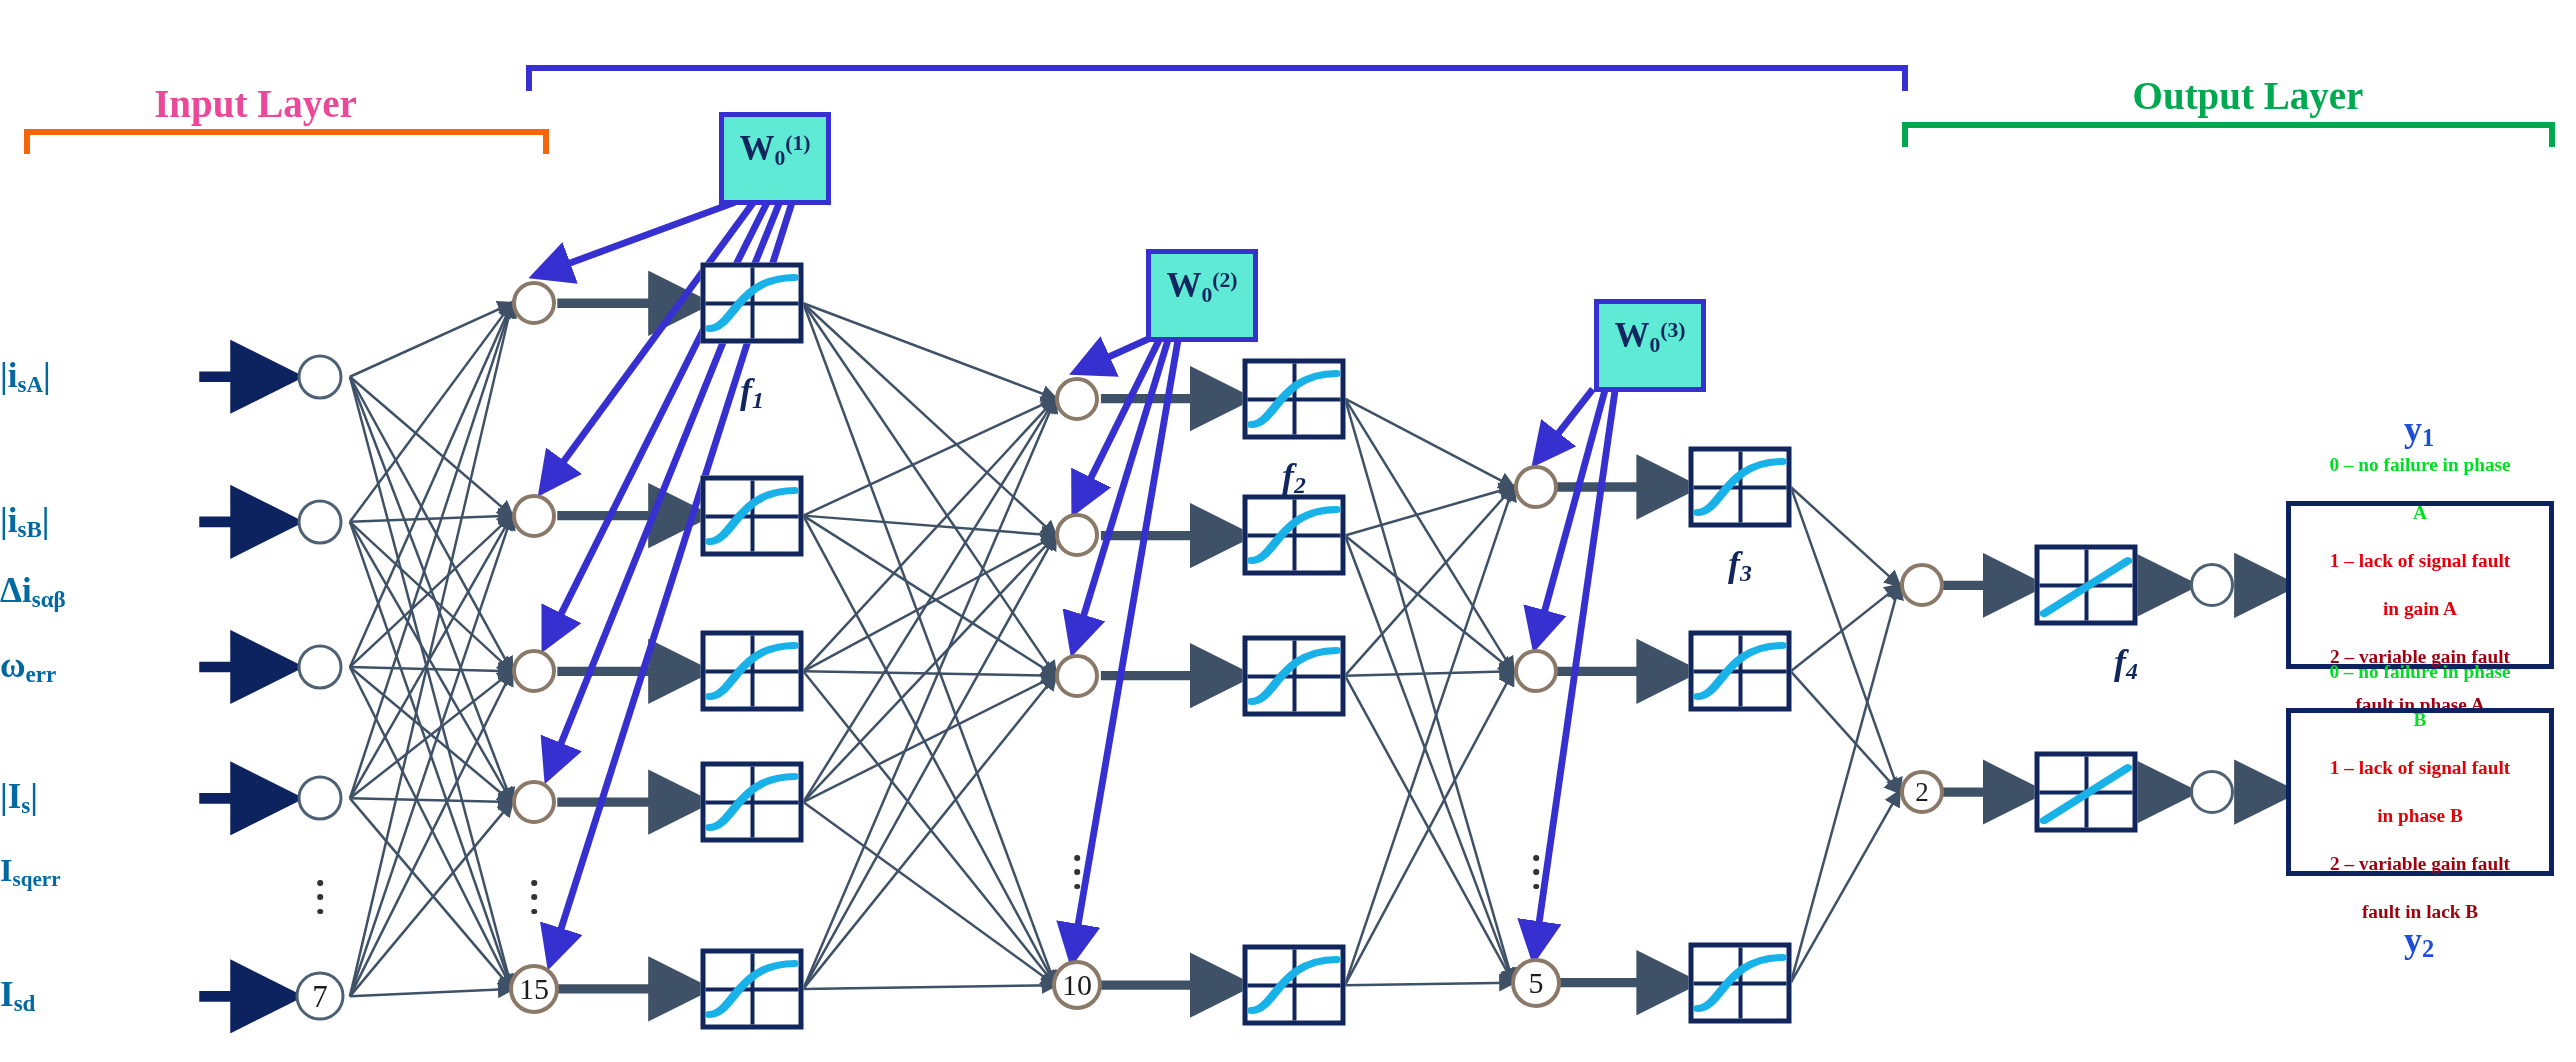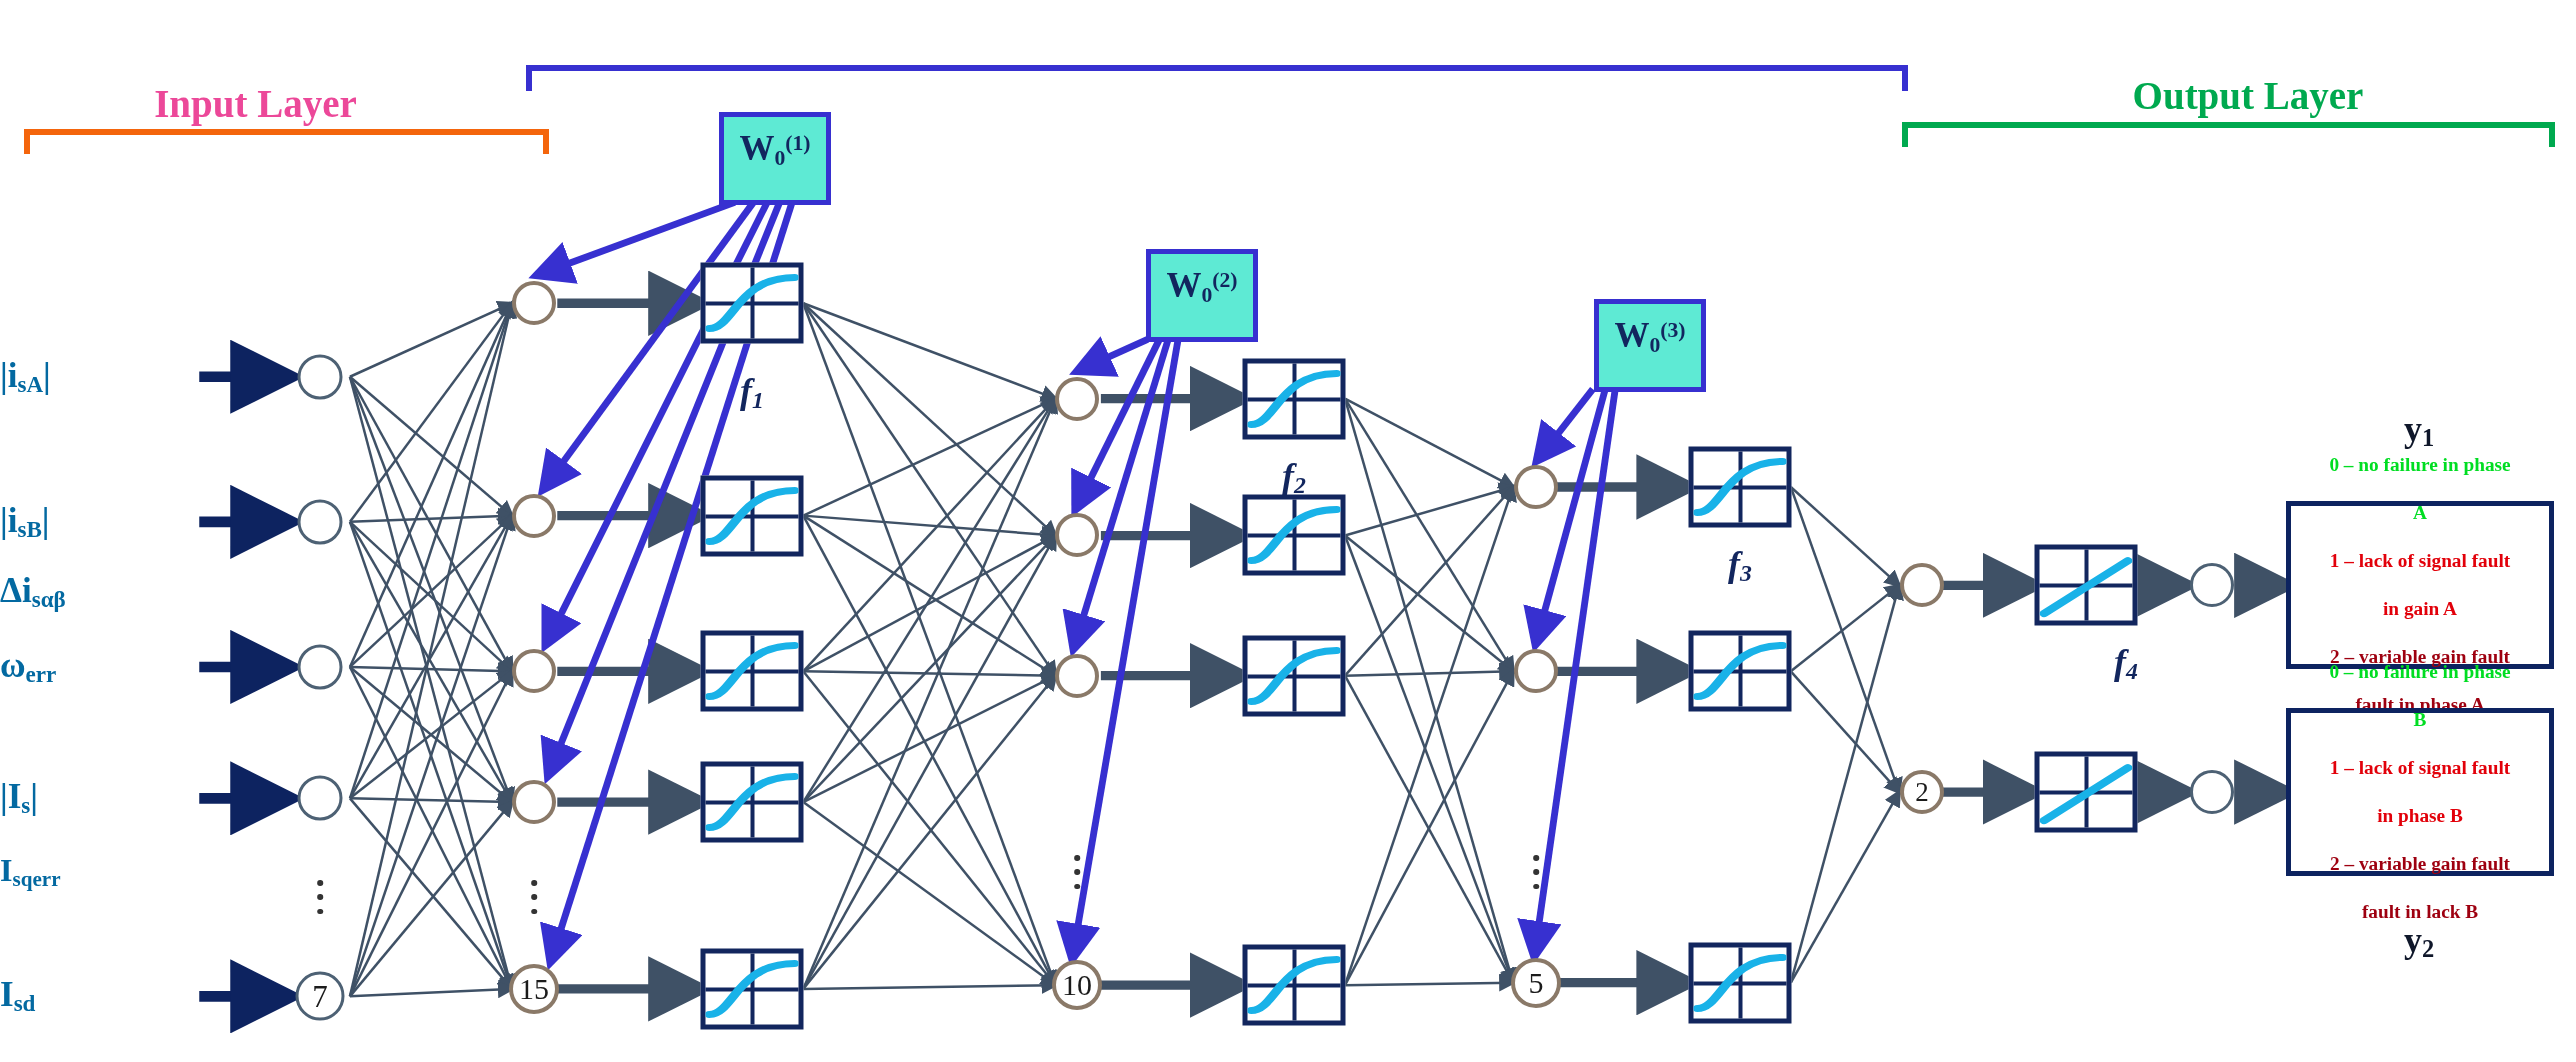--- a/index.html
+++ b/index.html
@@ -55,21 +55,21 @@
   
   .outbox{position:absolute;border:5px solid #0d2360;background:#fff;
           box-sizing:border-box;text-align:center;font-weight:bold;
           font-family:"Liberation Serif",serif;line-height:1.04;
           display:flex;flex-direction:column;justify-content:center;
           transform:translate(0,-50%);padding:2.5px 5px;gap:28px;}
   .outbox .l0{color:#00DD22;}
   .outbox .l1{color:#E2000A;}
   .outbox .l2{color:#9E0010;}
 
-  .ylabel{position:absolute;color:#0f172a;font-weight:bold;
+  .ylabel{position:absolute;color:#1d4ed8;font-weight:bold;
           font-family:"Liberation Serif",serif;white-space:nowrap;
           transform:translate(-50%,-50%);}
   .ylabel .sub{font-size:0.68em;vertical-align:-0.2em;}
 
   
   .vdots{position:absolute;transform:translate(-50%,-50%);
          display:flex;flex-direction:column;gap:8.7px;align-items:center;}
   .vdots i{display:block;width:5.6px;height:5.6px;border-radius:50%;background:#333;}
 </style>
 </head>

